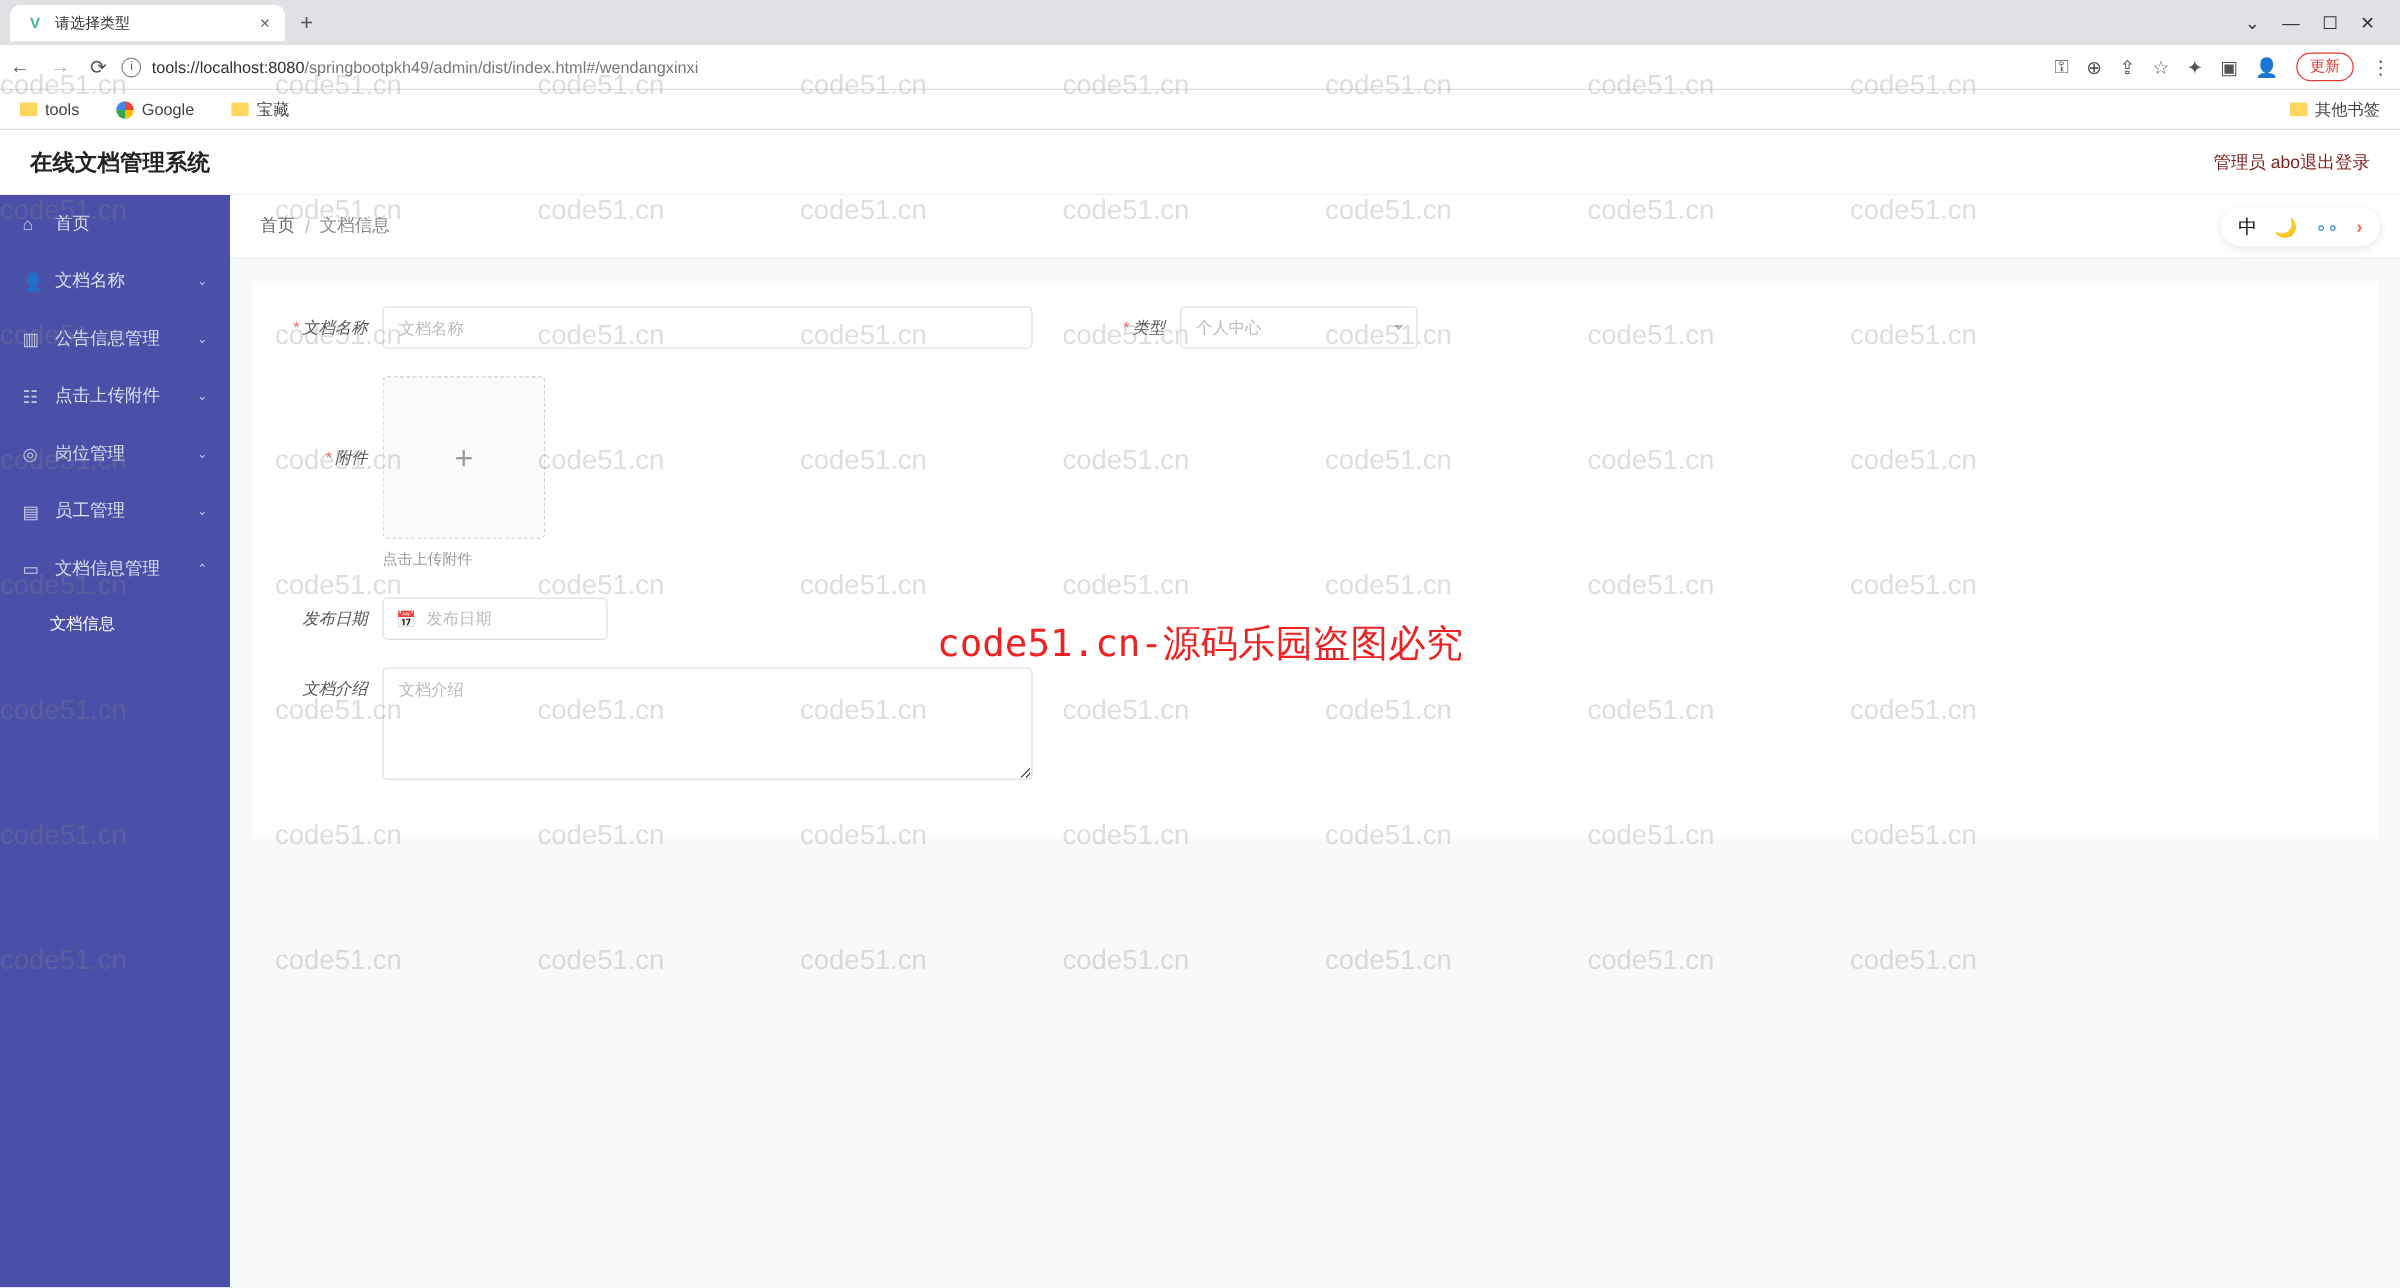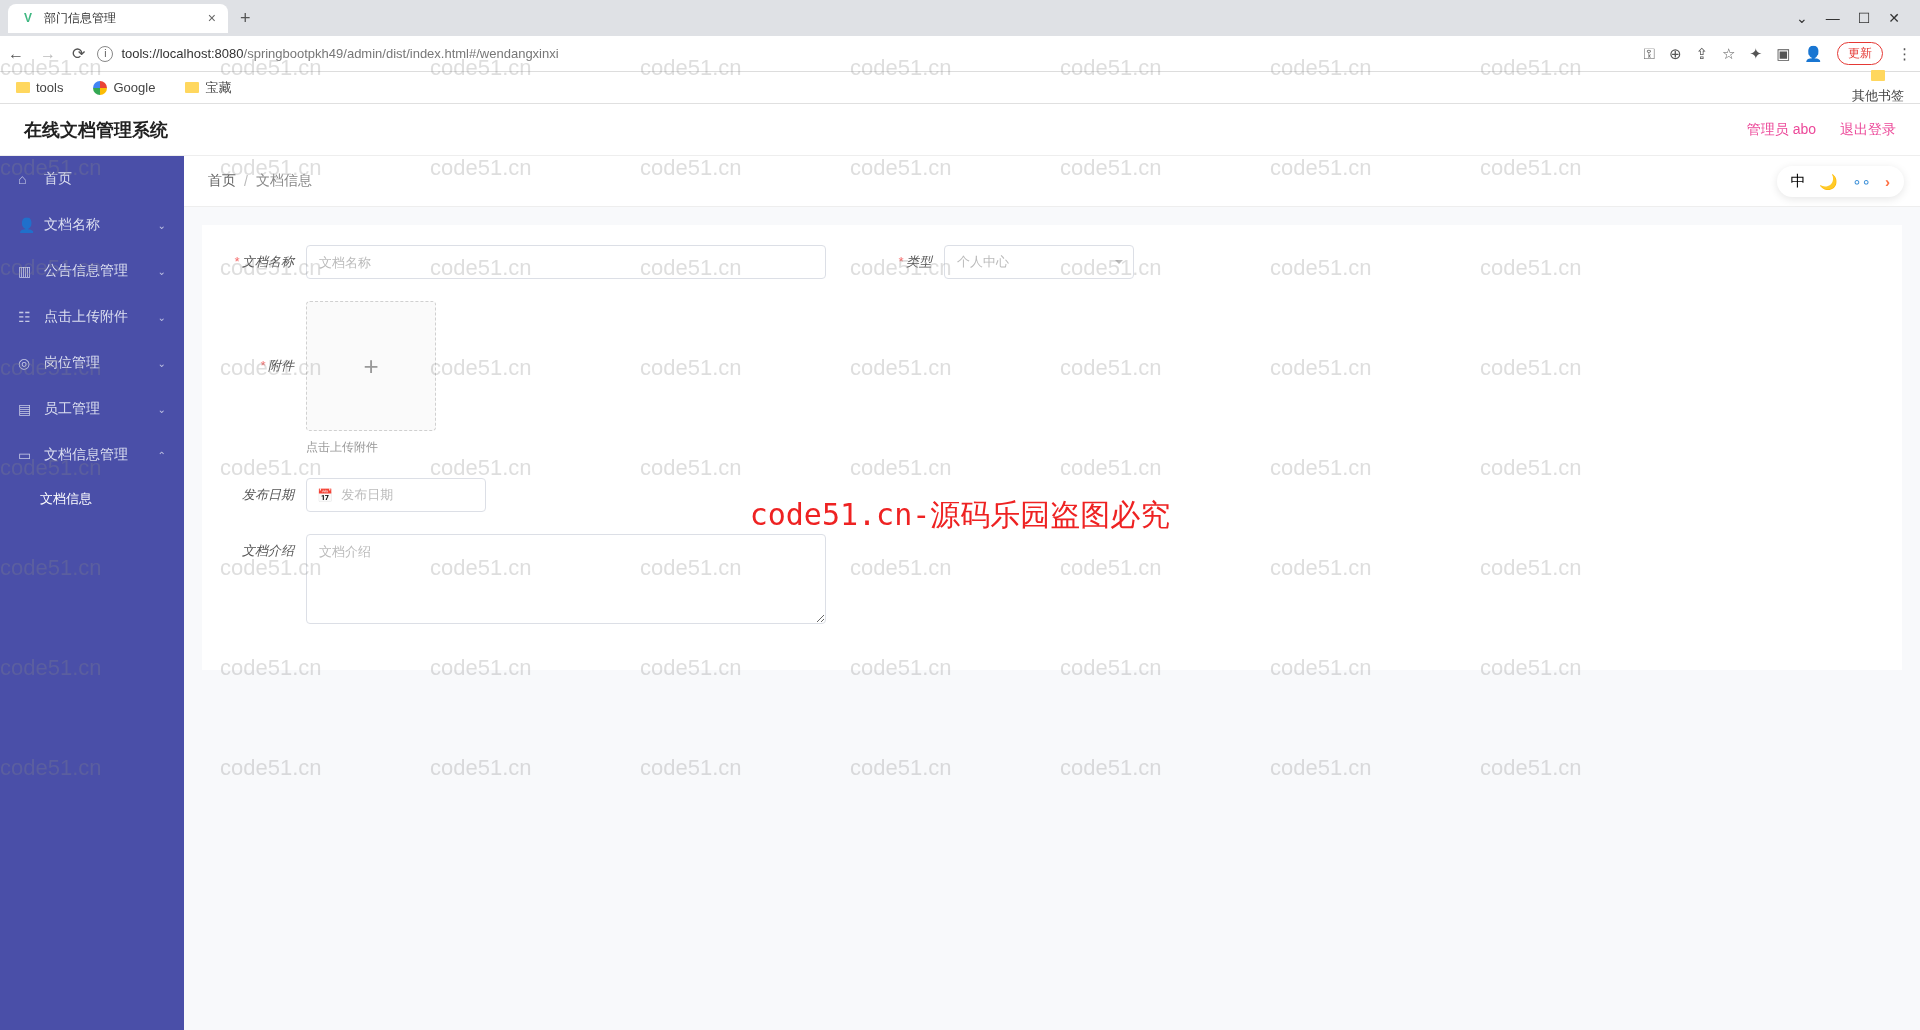--- a/index.html
+++ b/index.html
@@ -24,27 +24,27 @@
 .url-text { color: #333; }
 .url-text .host { color: #333; }
 .url-text .path { color: #777; }
 .addr-icons { display: flex; gap: 14px; align-items: center; color: #555; font-size: 15px; }
 .update-btn { border: 1px solid #e53935; color: #e53935; border-radius: 14px; padding: 2px 10px; font-size: 12px; cursor: pointer; }
 
 .bookmarks-bar { display: flex; align-items: center; background: #fff; height: 32px; padding: 0 16px; gap: 30px; font-size: 13px; color: #444; border-bottom: 1px solid #e0e0e0; }
 .bookmark-item { display: flex; align-items: center; gap: 6px; cursor: pointer; }
 .folder-icon { width: 14px; height: 11px; background: #ffd75e; border-radius: 1px; display: inline-block; }
 .g-icon { width: 14px; height: 14px; border-radius: 50%; background: conic-gradient(#ea4335 0 25%, #fbbc05 25% 50%, #34a853 50% 75%, #4285f4 75% 100%); display: inline-block; }
-.other-bookmarks { margin-left: auto; flex-direction: column; }
+.other-bookmarks { margin-left: auto; }
 
 
 .app-container { height: calc(100vh - 104px); display: flex; flex-direction: column; }
 .app-header { background: #fff; height: 52px; display: flex; align-items: center; padding: 0 24px; border-bottom: 1px solid #eee; }
 .app-title { font-size: 18px; font-weight: 700; color: #222; }
-.header-right { margin-left: auto; display: flex; gap: 24px; font-size: 14px; color: #ec4899; }
+.header-right { margin-left: auto; display: flex; font-size: 14px; color: #7f1d1d; }
 .header-right span { cursor: pointer; }
 
 .app-body { flex: 1; display: flex; overflow: hidden; }
 
 
 .sidebar { width: 184px; background: #4a4fa8; color: #dcdff0; display: flex; flex-direction: column; font-size: 14px; }
 .menu-item { display: flex; align-items: center; padding: 14px 18px; cursor: pointer; gap: 10px; position: relative; }
 .menu-icon { width: 16px; font-size: 14px; opacity: 0.85; display: inline-flex; }
 .menu-chevron { margin-left: auto; font-size: 10px; opacity: 0.8; }
 .submenu-item { padding: 12px 18px 12px 40px; cursor: pointer; color: #fff; font-size: 13px; }
@@ -89,21 +89,21 @@
 .wm { position: absolute; color: #888; opacity: 0.28; font-size: 22px; font-family: Arial, sans-serif; white-space: nowrap; }
 .wm-center { position: absolute; left: 50%; top: 50%; transform: translate(-50%,-50%); color: #e22; font-size: 30px; font-family: "SimSun", monospace; white-space: nowrap; }
 </style>
 </head>
 <body>
 
 <div class="browser-chrome">
   <div class="tab-bar">
     <div class="tab">
       <span class="tab-icon">V</span>
-      <span>部门信息管理</span>
+      <span>请选择类型</span>
       <span class="tab-close">×</span>
     </div>
     <span class="new-tab">+</span>
     <div class="window-controls">
       <span>⌄</span>
       <span>—</span>
       <span>☐</span>
       <span>✕</span>
     </div>
   </div>

